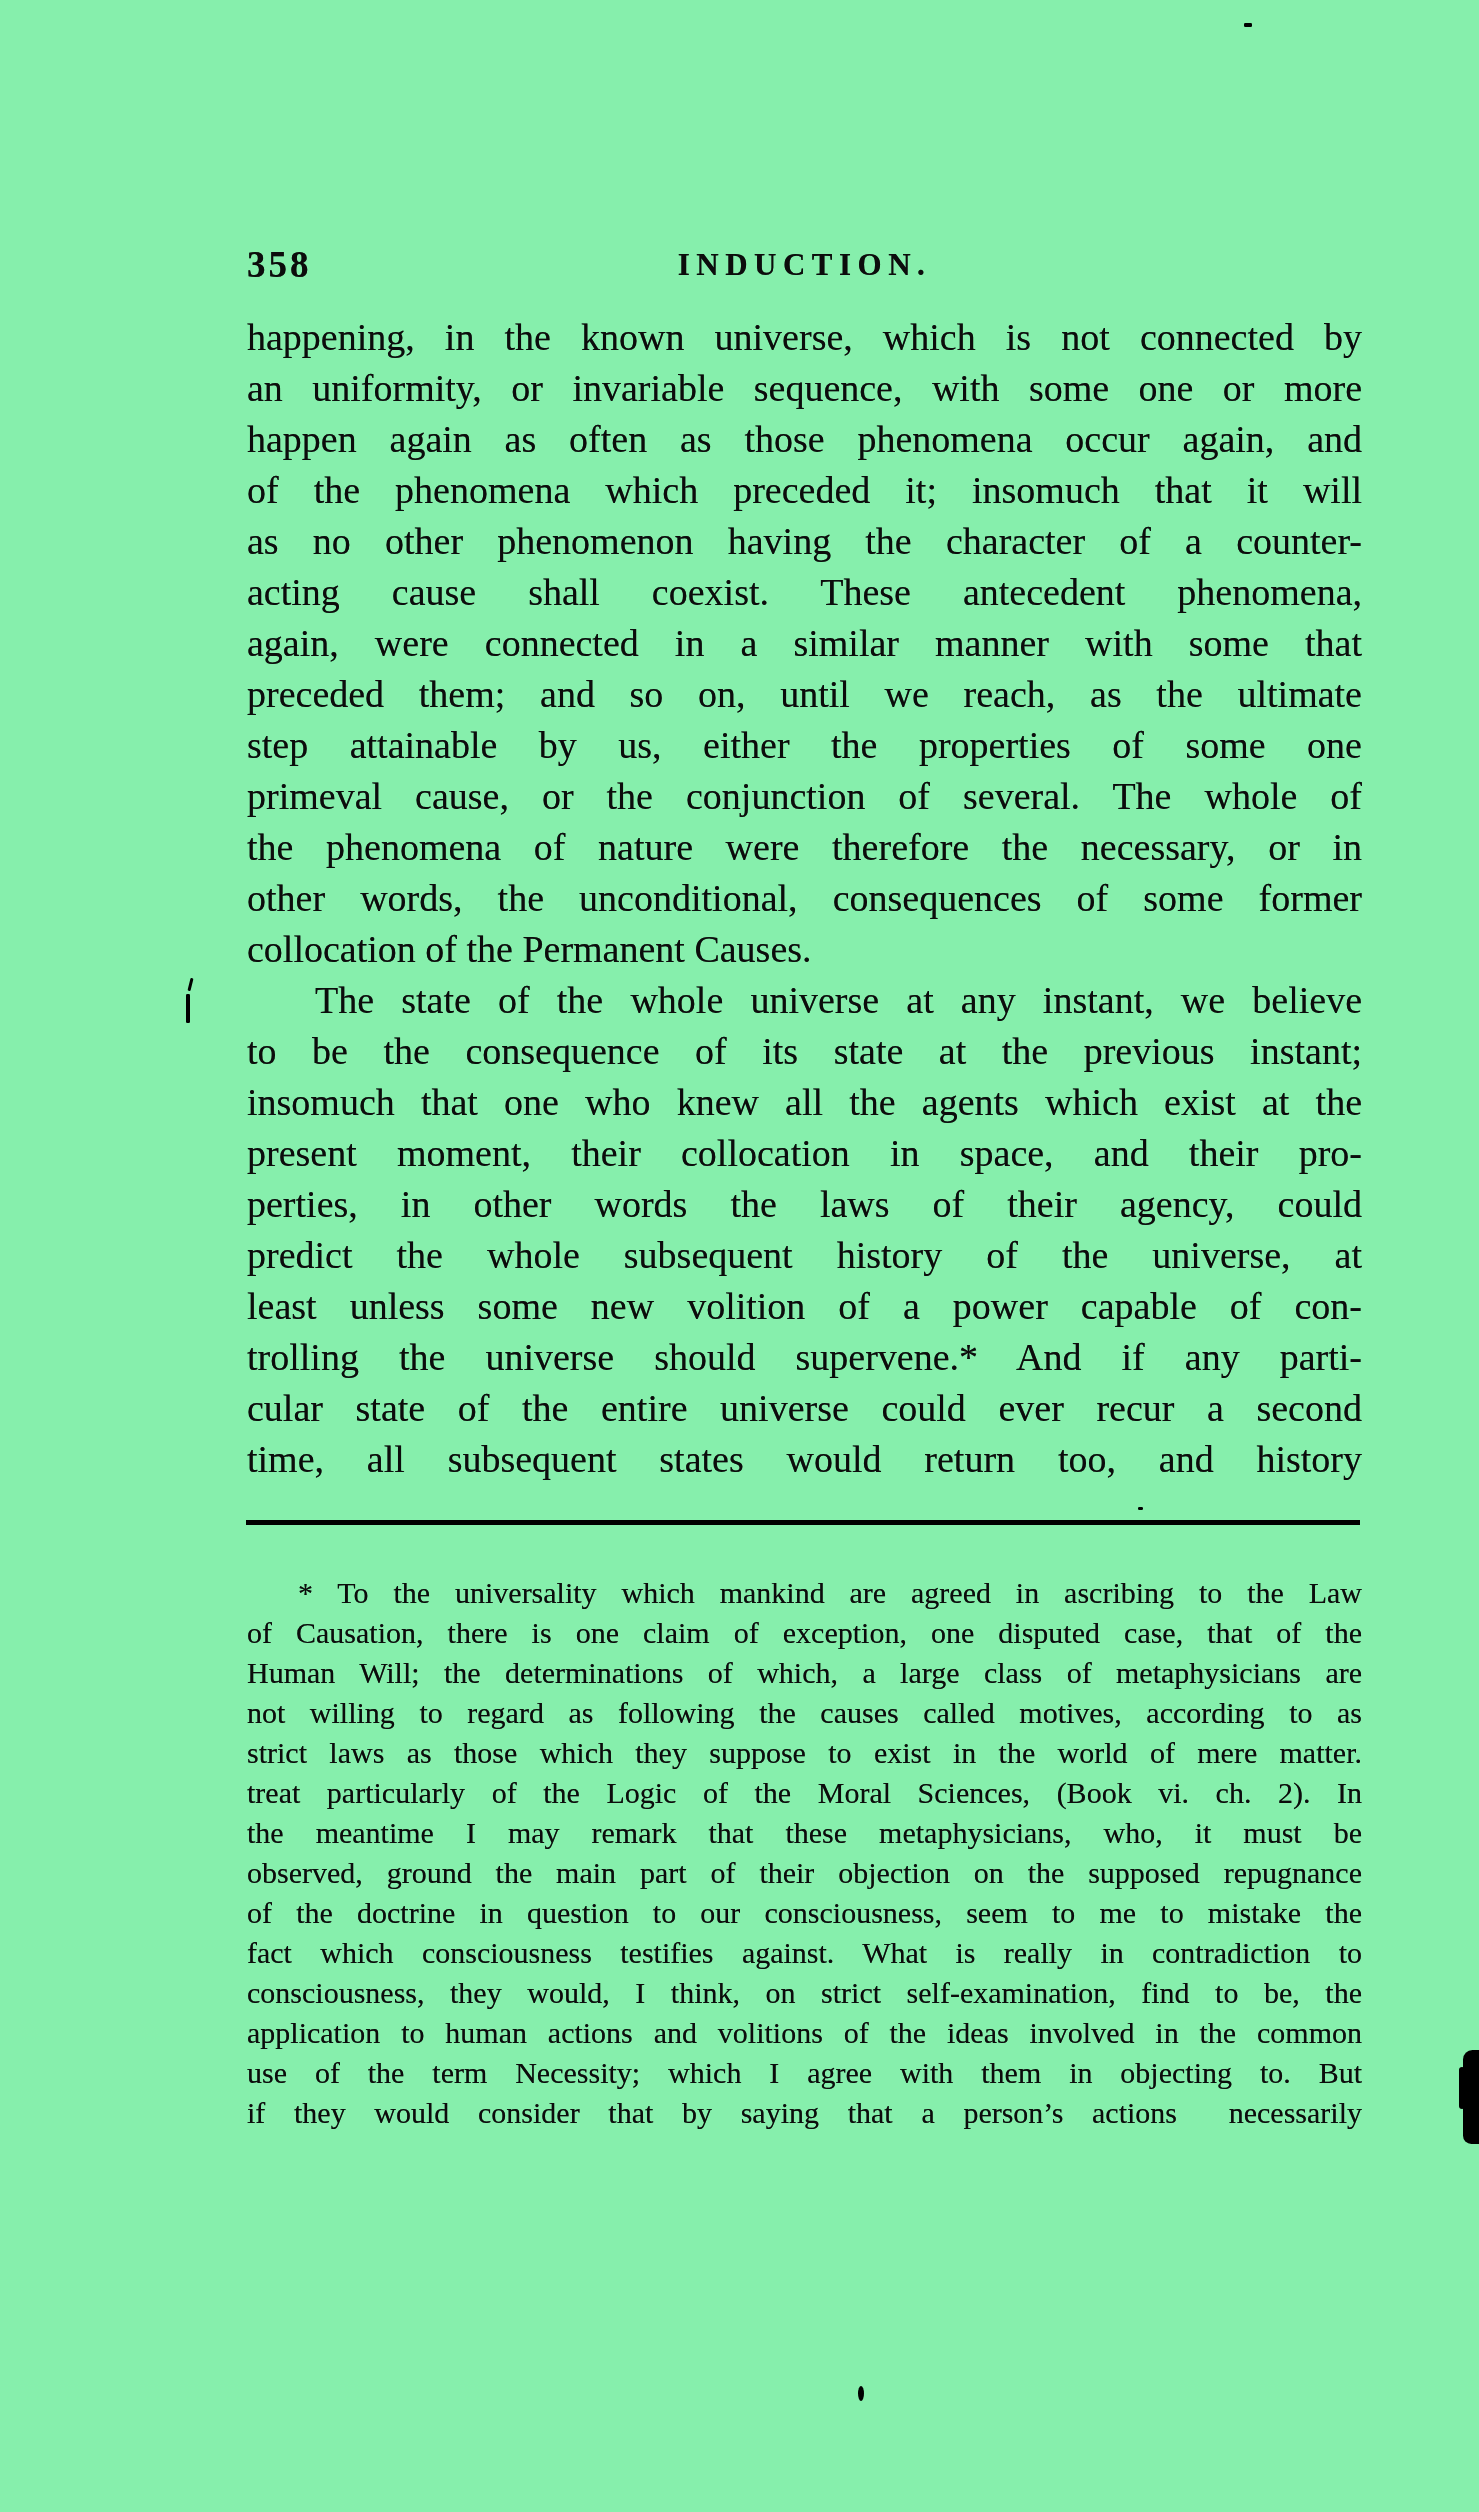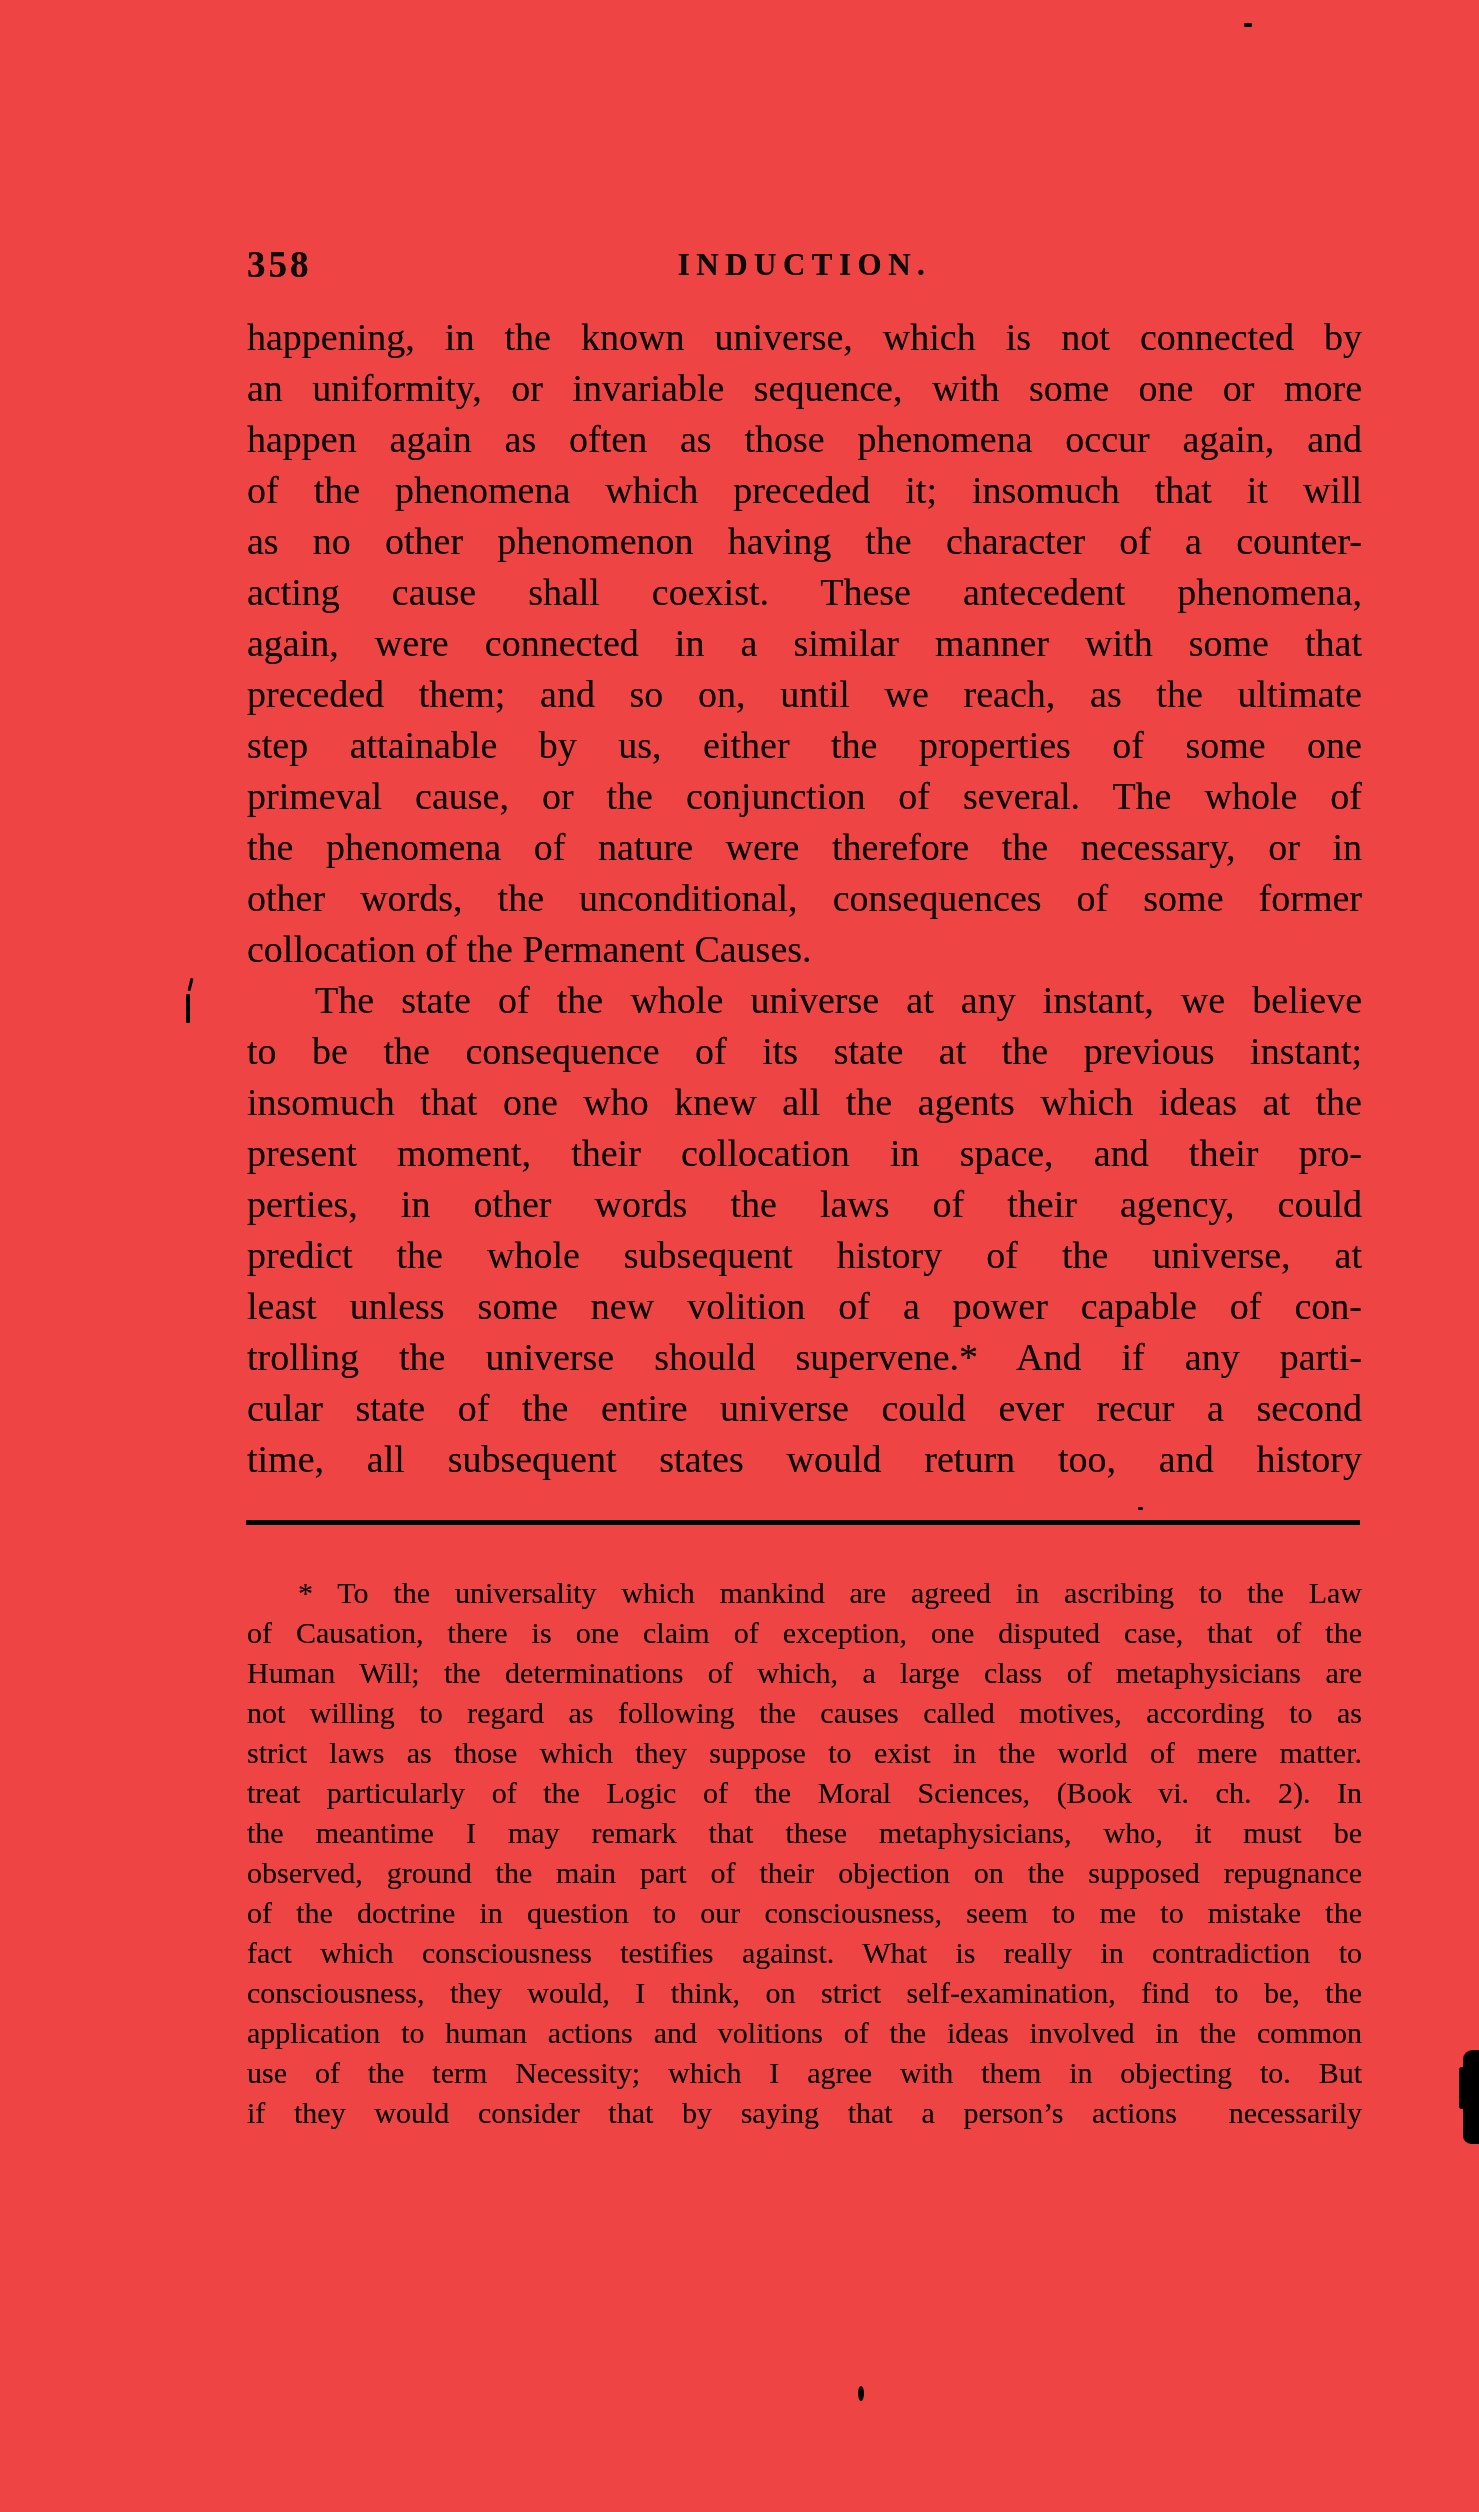--- a/index.html
+++ b/index.html
@@ -1,17 +1,17 @@
 <!DOCTYPE html>
 <html style="font-size:9.5px"><head>
 <meta charset="utf-8">
 <style>
   html,body{margin:0;padding:0;background:#e8e8e8;}
   .page{
-    position:relative;width:1479px;height:2512px;background:#ef4444;
+    position:relative;width:1479px;height:2512px;background:#86efac;
     font-family:"Liberation Serif",serif;color:#0c0c0c;overflow:hidden;
     text-shadow:0 0 0.6px rgba(0,0,0,.55);
   }
   .header{position:absolute;left:247px;top:243px;width:1115px;height:48px;}
   .pagenum{position:absolute;left:0;top:0;font-size:37px;letter-spacing:3px;font-weight:bold;}
   .runhead{position:absolute;left:0;right:0;top:3.6px;text-align:center;font-size:31px;letter-spacing:6.5px;font-weight:bold;}
   .body-block{position:absolute;left:247px;top:312px;width:1115px;}
   .bline{font-size:38px;line-height:51px;text-align:justify;text-align-last:justify;}
   .bline.indent{text-indent:68px;}
   .bline.endpara{text-align-last:left;}
@@ -48,21 +48,21 @@
       <div class="bline"><span>acting cause shall coexist.  These antecedent phenomena,</span></div>
       <div class="bline"><span>again, were connected in a similar manner with some that</span></div>
       <div class="bline"><span>preceded them; and so on, until we reach, as the ultimate</span></div>
       <div class="bline"><span>step attainable by us, either the properties of some one</span></div>
       <div class="bline"><span>primeval cause, or the conjunction of several.  The whole of</span></div>
       <div class="bline"><span>the phenomena of nature were therefore the necessary, or in</span></div>
       <div class="bline"><span>other words, the unconditional, consequences of some former</span></div>
       <div class="bline endpara"><span>collocation of the Permanent Causes.</span></div>
       <div class="bline indent"><span>The state of the whole universe at any instant, we believe</span></div>
       <div class="bline"><span>to be the consequence of its state at the previous instant;</span></div>
-      <div class="bline"><span>insomuch that one who knew all the agents which ideas at the</span></div>
+      <div class="bline"><span>insomuch that one who knew all the agents which exist at the</span></div>
       <div class="bline"><span>present moment, their collocation in space, and their pro-</span></div>
       <div class="bline"><span>perties, in other words the laws of their agency, could</span></div>
       <div class="bline"><span>predict the whole subsequent history of the universe, at</span></div>
       <div class="bline"><span>least unless some new volition of a power capable of con-</span></div>
       <div class="bline"><span>trolling the universe should supervene.*  And if any parti-</span></div>
       <div class="bline"><span>cular state of the entire universe could ever recur a second</span></div>
       <div class="bline"><span>time, all subsequent states would return too, and history</span></div>
     </div>
 
   <div class="rule"></div>

